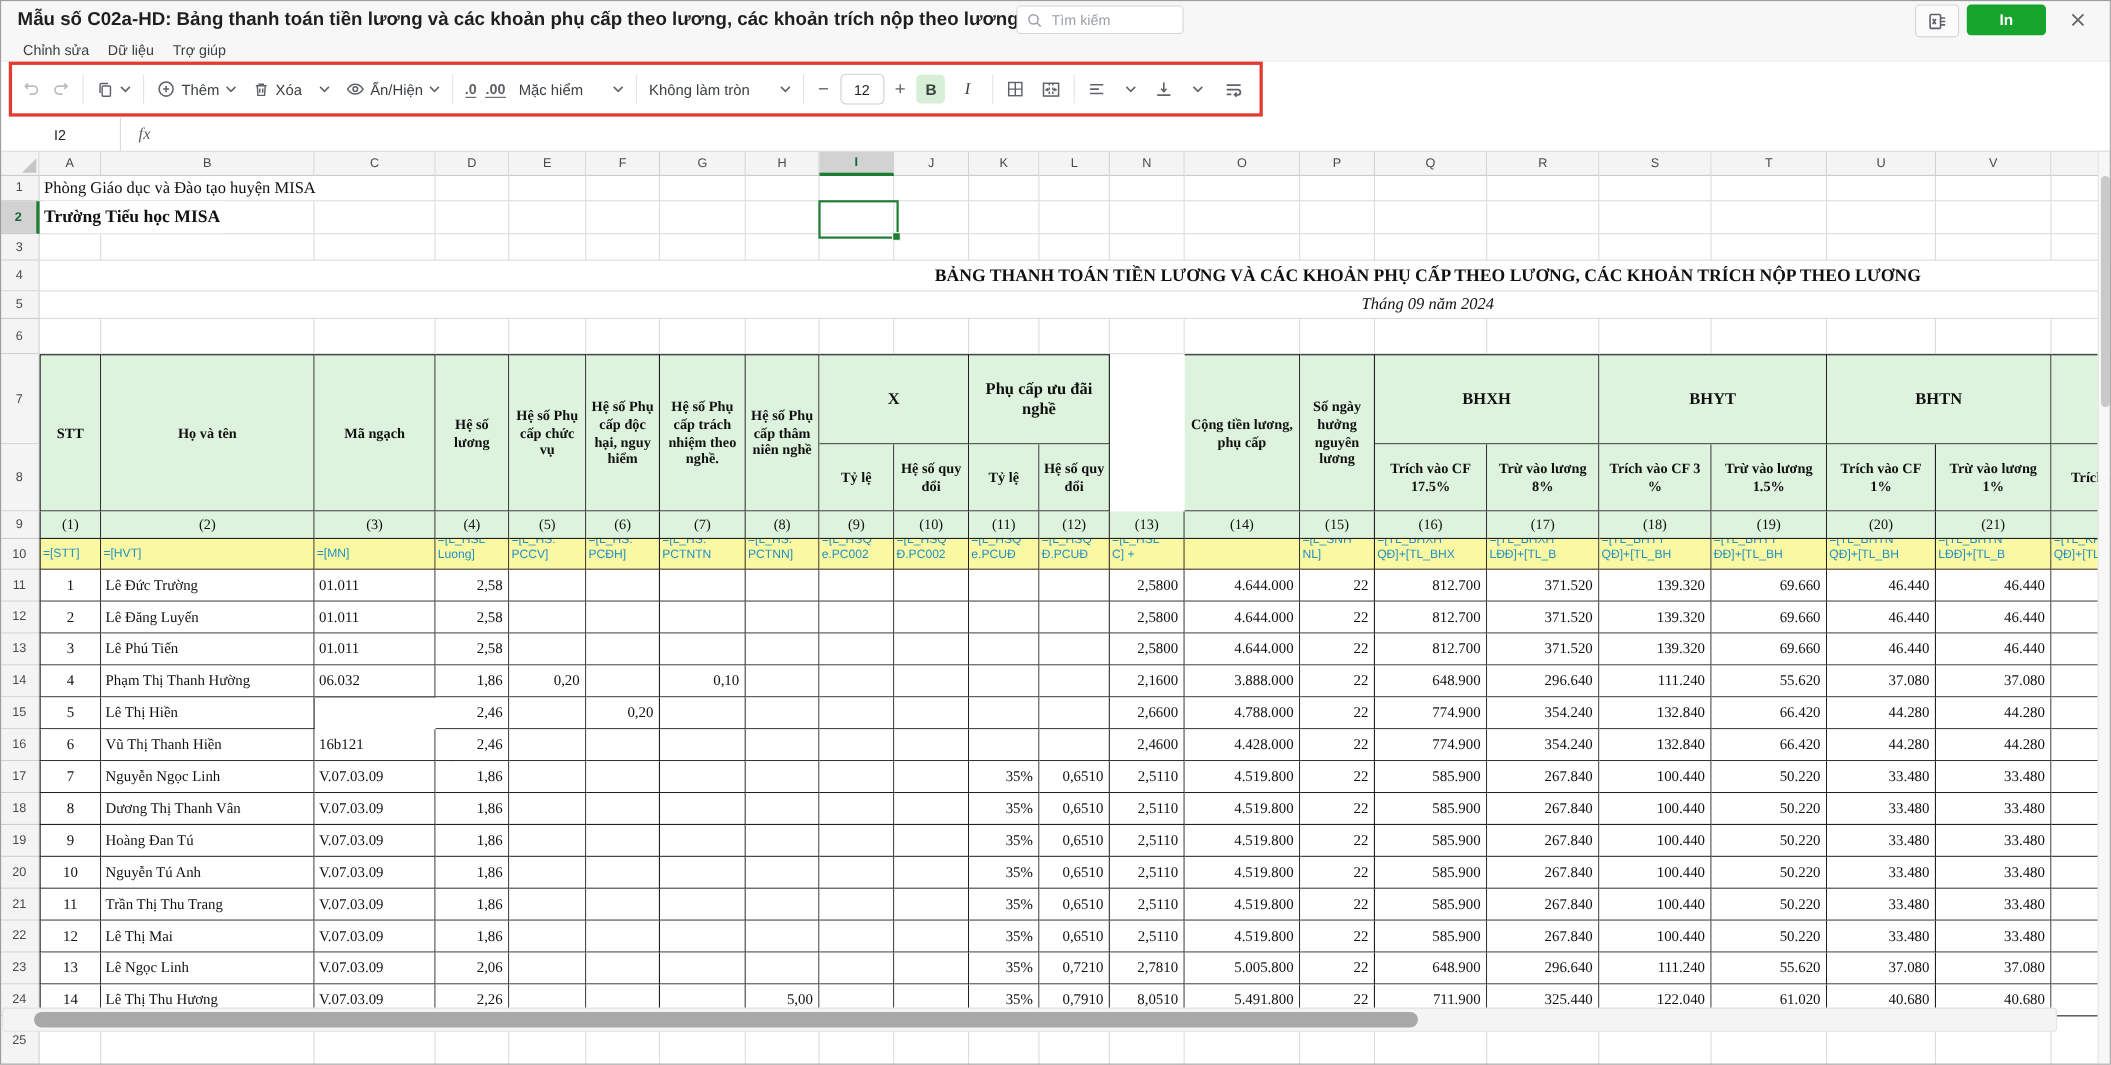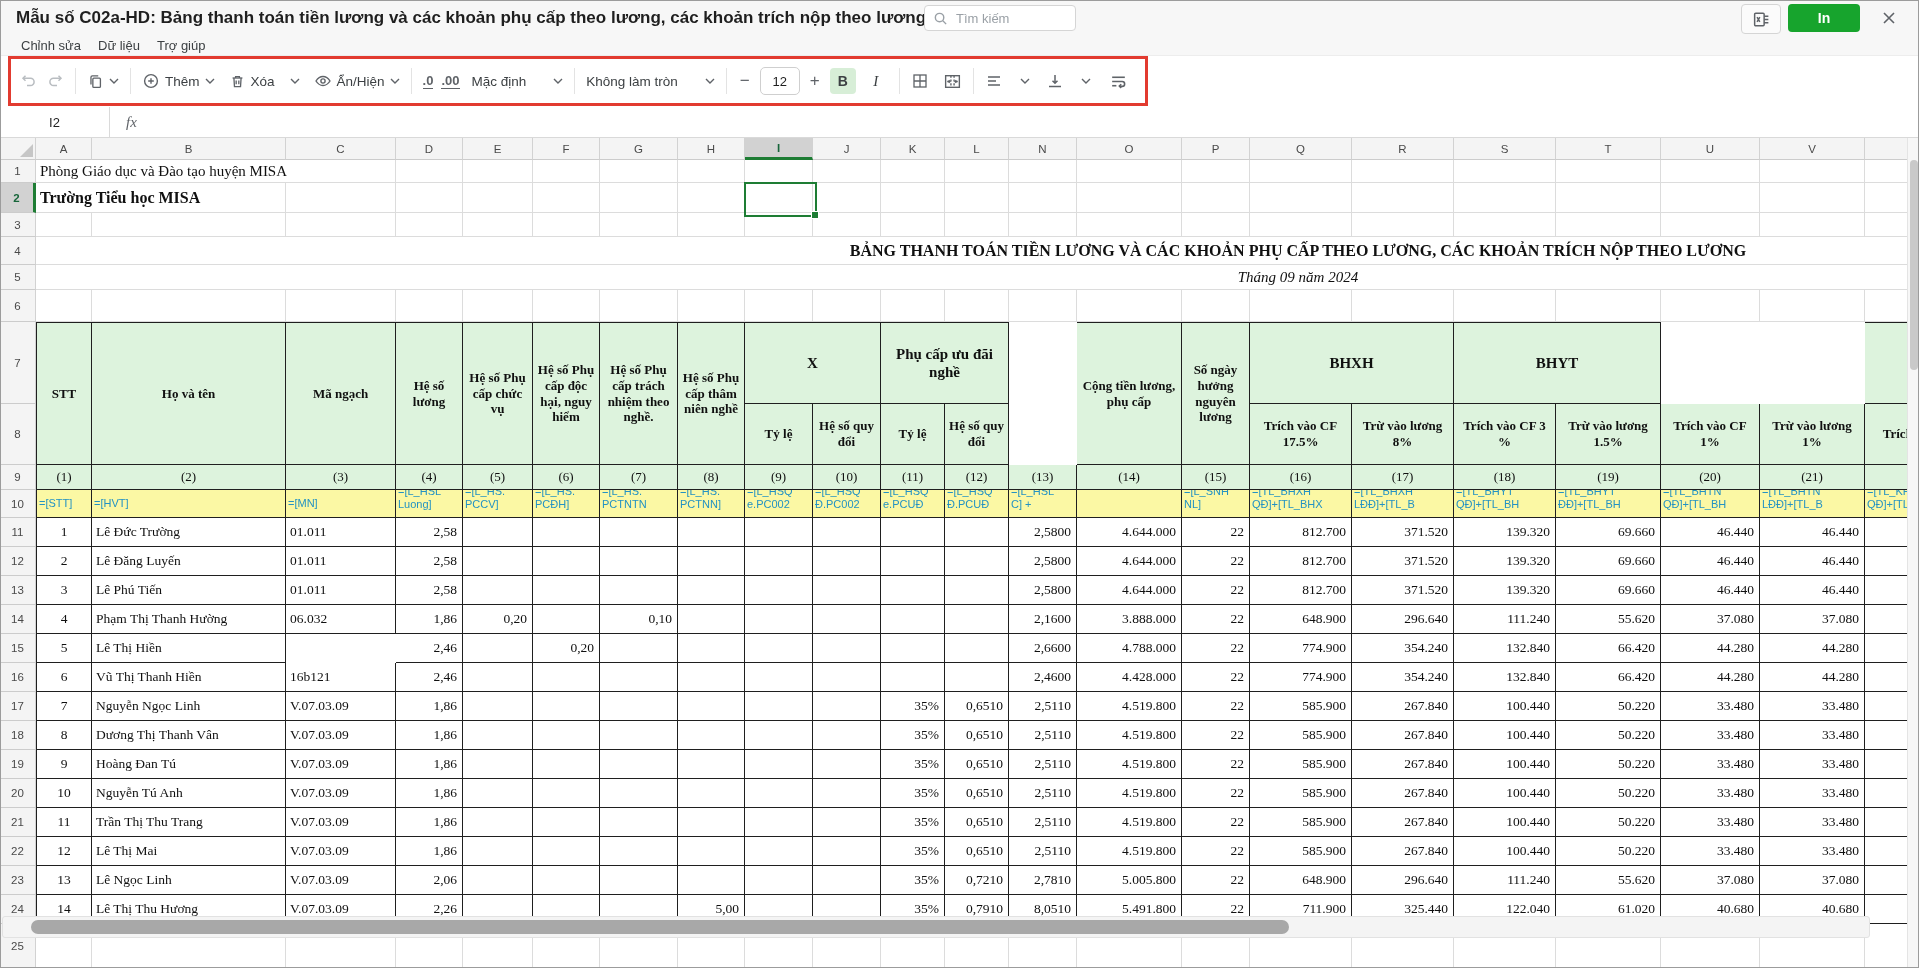--- a/index.html
+++ b/index.html
@@ -182,21 +182,21 @@
     <span class="tico">
       <svg width="10" height="6" viewBox="0 0 10 6" fill="none" stroke="#5f6368" stroke-width="1.4">
           <path d="M1 1l4 4 4-4"></path>
         </svg>
     </span>
   </span>
   <span class="tdiv"></span>
   <span class="dec">.0</span>
   <span class="dec">.00</span>
   <span class="tbtn" style="margin-left:4px">
-    <span>Mặc định</span>
+    <span>Mặc hiểm</span>
     <span class="tico" style="margin-left:22px">
       <svg width="10" height="6" viewBox="0 0 10 6" fill="none" stroke="#5f6368" stroke-width="1.4">
           <path d="M1 1l4 4 4-4"></path>
         </svg>
     </span>
   </span>
   <span class="tdiv"></span>
   <span class="tbtn">
     <span>Không làm tròn</span>
     <span class="tico" style="margin-left:22px">
@@ -450,20 +450,21 @@
     <div class="c th" style="left:881px;top:266px;width:64px;height:61px;">Tỷ lệ</div>
     <div class="c th" style="left:945px;top:266px;width:64px;height:61px;">Hệ số quy đổi</div>
     <div class="c th" style="left:1077px;top:184px;width:105px;height:143px;border-top:1px solid #1f1f1f;">Cộng tiền lương, phụ cấp</div>
     <div class="c th" style="left:1182px;top:184px;width:68px;height:143px;border-top:1px solid #1f1f1f;">Số ngày hưởng nguyên lương</div>
     <div class="c th thg" style="left:1250px;top:184px;width:204px;height:82px;border-top:1px solid #1f1f1f;">BHXH</div>
     <div class="c th" style="left:1250px;top:266px;width:102px;height:61px;">Trích vào CF 17.5%</div>
     <div class="c th" style="left:1352px;top:266px;width:102px;height:61px;text-align:center;">Trừ vào lương 8%</div>
     <div class="c th thg" style="left:1454px;top:184px;width:207px;height:82px;border-top:1px solid #1f1f1f;">BHYT</div>
     <div class="c th" style="left:1454px;top:266px;width:102px;height:61px;">Trích vào CF 3 %</div>
     <div class="c th" style="left:1556px;top:266px;width:105px;height:61px;">Trừ vào lương 1.5%</div>
+    <div class="c th thg" style="left:1661px;top:184px;width:204px;height:82px;border-top:1px solid #1f1f1f;">BHTN</div>
     <div class="c th" style="left:1661px;top:266px;width:99px;height:61px;">Trích vào CF 1%</div>
     <div class="c th" style="left:1760px;top:266px;width:105px;height:61px;">Trừ vào lương 1%</div>
     <div class="c th thg" style="left:1865px;top:184px;width:110px;height:82px;border-top:1px solid #1f1f1f;"></div>
     <div class="c th" style="left:1865px;top:266px;width:110px;height:61px;">Trích vào CF</div>
     <div class="c th t9" style="left:36px;top:327px;width:56px;height:25px;border-left:1px solid #1f1f1f;">(1)</div>
     <div class="c th t9" style="left:92px;top:327px;width:194px;height:25px;">(2)</div>
     <div class="c th t9" style="left:286px;top:327px;width:110px;height:25px;">(3)</div>
     <div class="c th t9" style="left:396px;top:327px;width:67px;height:25px;">(4)</div>
     <div class="c th t9" style="left:463px;top:327px;width:70px;height:25px;">(5)</div>
     <div class="c th t9" style="left:533px;top:327px;width:67px;height:25px;">(6)</div>

